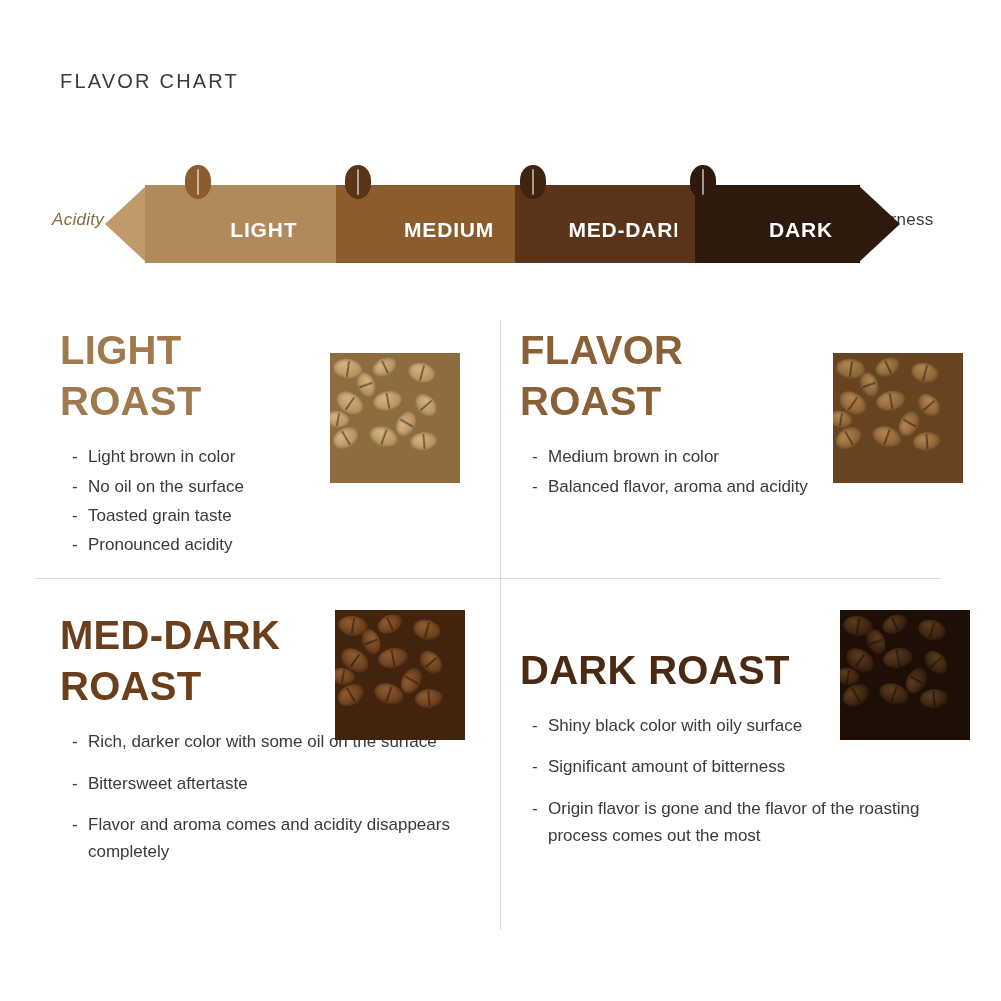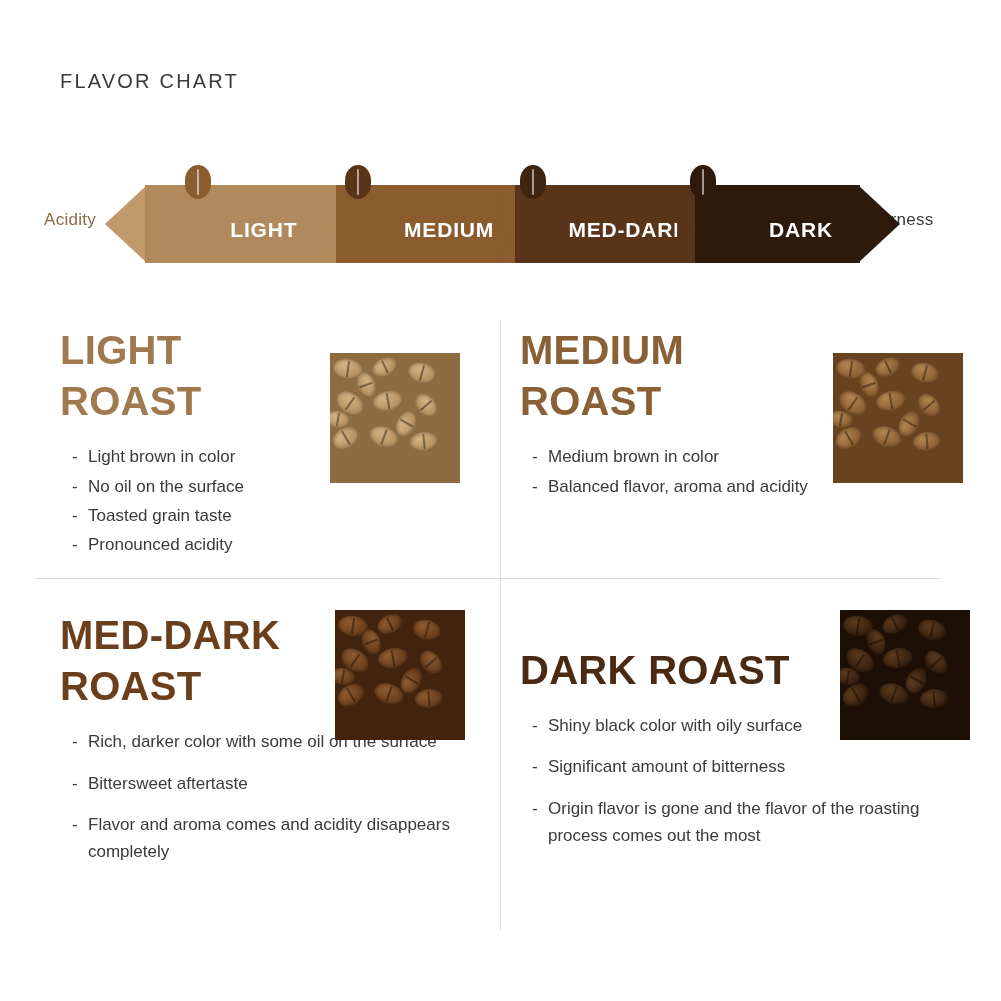--- a/index.html
+++ b/index.html
@@ -35,21 +35,21 @@
     width: 930px;
     height: 120px;
   }
   .scale-label {
     position: absolute;
     top: 50px;
     font-size: 17px;
     color: #8a6a45;
     letter-spacing: 0.3px;
   }
-  .scale-label.left { left: 4px; }
+  .scale-label.left { left: 12px; font-style: italic; }
   .scale-label.right { left: 815px; color: #3a3a3a; }
 
   .arrow-band {
     position: absolute;
     left: 105px;
     top: 25px;
     width: 715px;
     height: 78px;
     display: flex;
   }
@@ -277,21 +277,21 @@
         <div style="position: absolute; left: 62.5px; top: 60.5px; width: 27px; height: 19px; border-radius: 50%; transform: rotate(-60deg); background: radial-gradient(at 35% 30%, rgb(214, 177, 130), rgb(184, 147, 96) 65%, rgb(143, 108, 63)); box-shadow: rgba(0, 0, 0, 0.45) 0px 0px 4px inset;">
           <div style="position: absolute; left: 50%; top: 12%; width: 2px; height: 76%; margin-left: -1px; background: rgba(0, 0, 0, 0.4); border-radius: 2px;"></div>
         </div>
         <div style="position: absolute; left: -4px; top: 57.5px; width: 24px; height: 17px; border-radius: 50%; transform: rotate(10deg); background: radial-gradient(at 35% 30%, rgb(214, 177, 130), rgb(184, 147, 96) 65%, rgb(143, 108, 63)); box-shadow: rgba(0, 0, 0, 0.45) 0px 0px 4px inset;">
           <div style="position: absolute; left: 50%; top: 12%; width: 2px; height: 76%; margin-left: -1px; background: rgba(0, 0, 0, 0.4); border-radius: 2px;"></div>
         </div>
       </div>
   </div>
 
   <div class="cell tr">
-    <div class="roast-title" style="color: rgb(138, 96, 55);">MEDIUM ROAST</div>
+    <div class="roast-title" style="color: rgb(138, 96, 55);">FLAVOR ROAST</div>
     <ul class="bullets" id="bullets-1">
         <li>Medium brown in color</li>
         <li>Balanced flavor, aroma and acidity</li>
       </ul>
     <div class="bean-photo" id="photo-1" style="background: rgb(105, 67, 31);">
         <div style="position: absolute; left: 3px; top: 6px; width: 30px; height: 20px; border-radius: 50%; transform: rotate(8deg); background: radial-gradient(at 35% 30%, rgb(178, 133, 79), rgb(141, 97, 52) 65%, rgb(105, 67, 31)); box-shadow: rgba(0, 0, 0, 0.45) 0px 0px 4px inset;">
           <div style="position: absolute; left: 50%; top: 12%; width: 2px; height: 76%; margin-left: -1px; background: rgba(0, 0, 0, 0.4); border-radius: 2px;"></div>
         </div>
         <div style="position: absolute; left: 42px; top: 5px; width: 26px; height: 18px; border-radius: 50%; transform: rotate(-25deg); background: radial-gradient(at 35% 30%, rgb(178, 133, 79), rgb(141, 97, 52) 65%, rgb(105, 67, 31)); box-shadow: rgba(0, 0, 0, 0.45) 0px 0px 4px inset;">
           <div style="position: absolute; left: 50%; top: 12%; width: 2px; height: 76%; margin-left: -1px; background: rgba(0, 0, 0, 0.4); border-radius: 2px;"></div>

